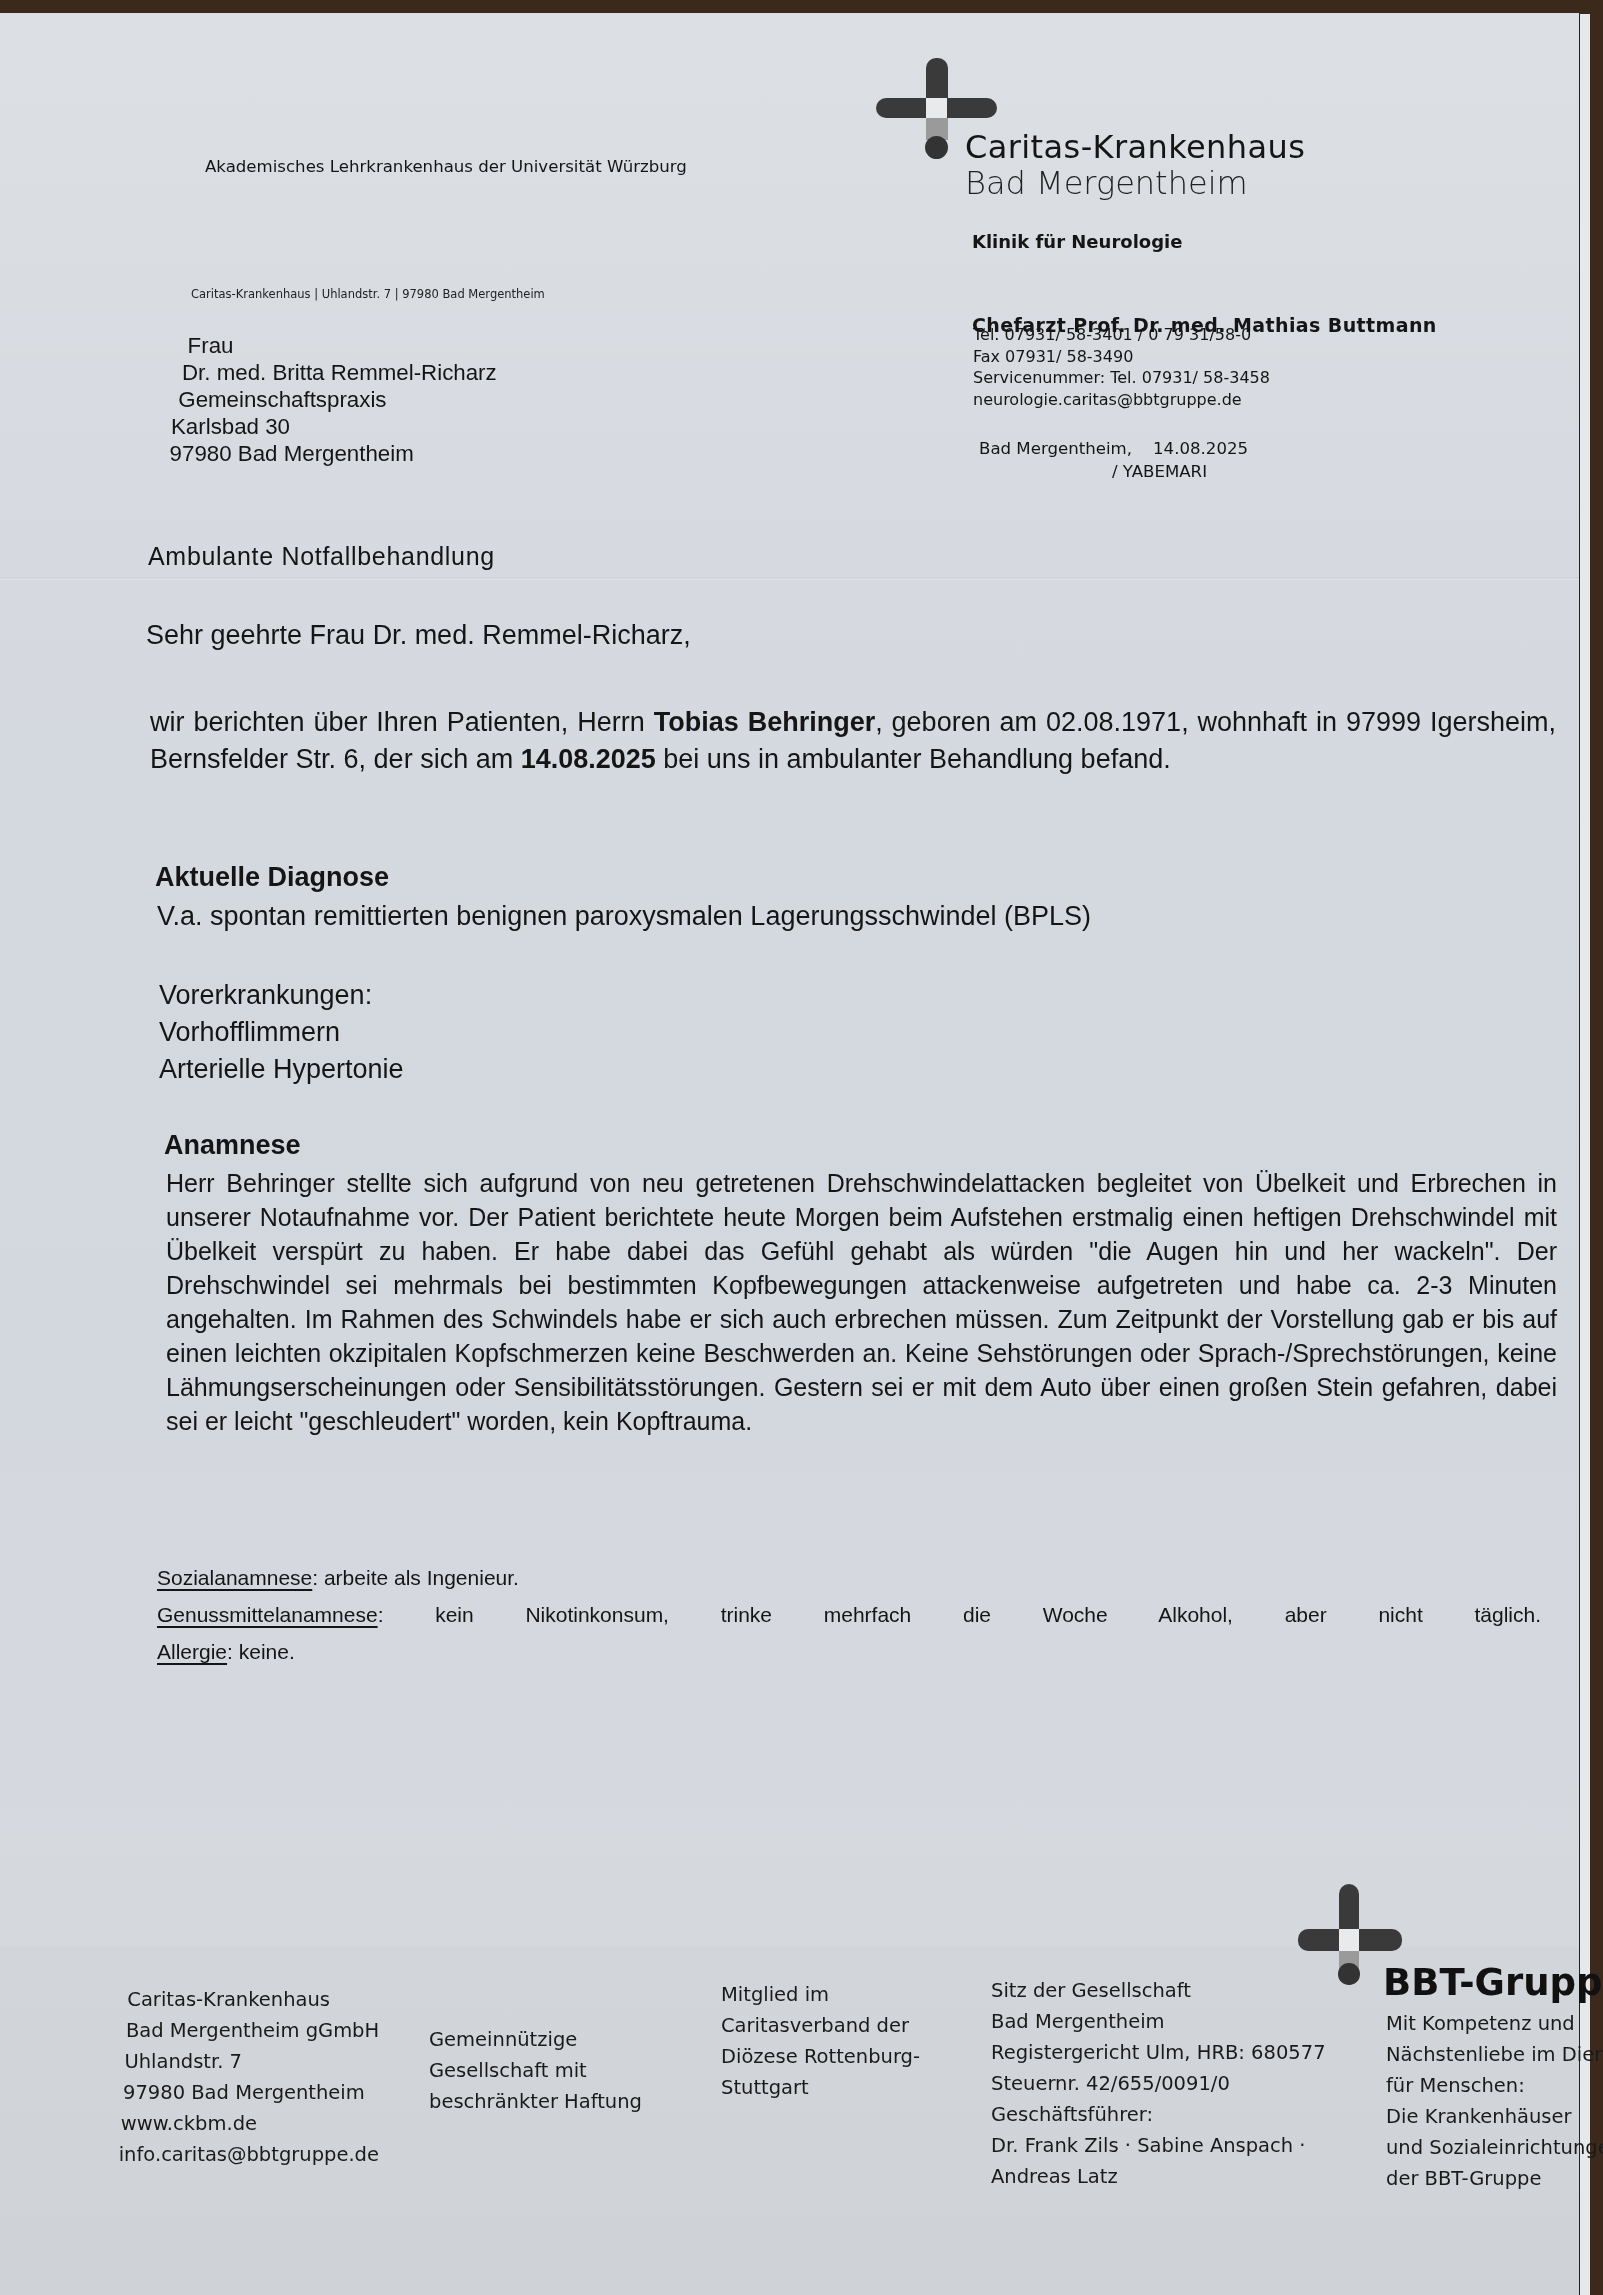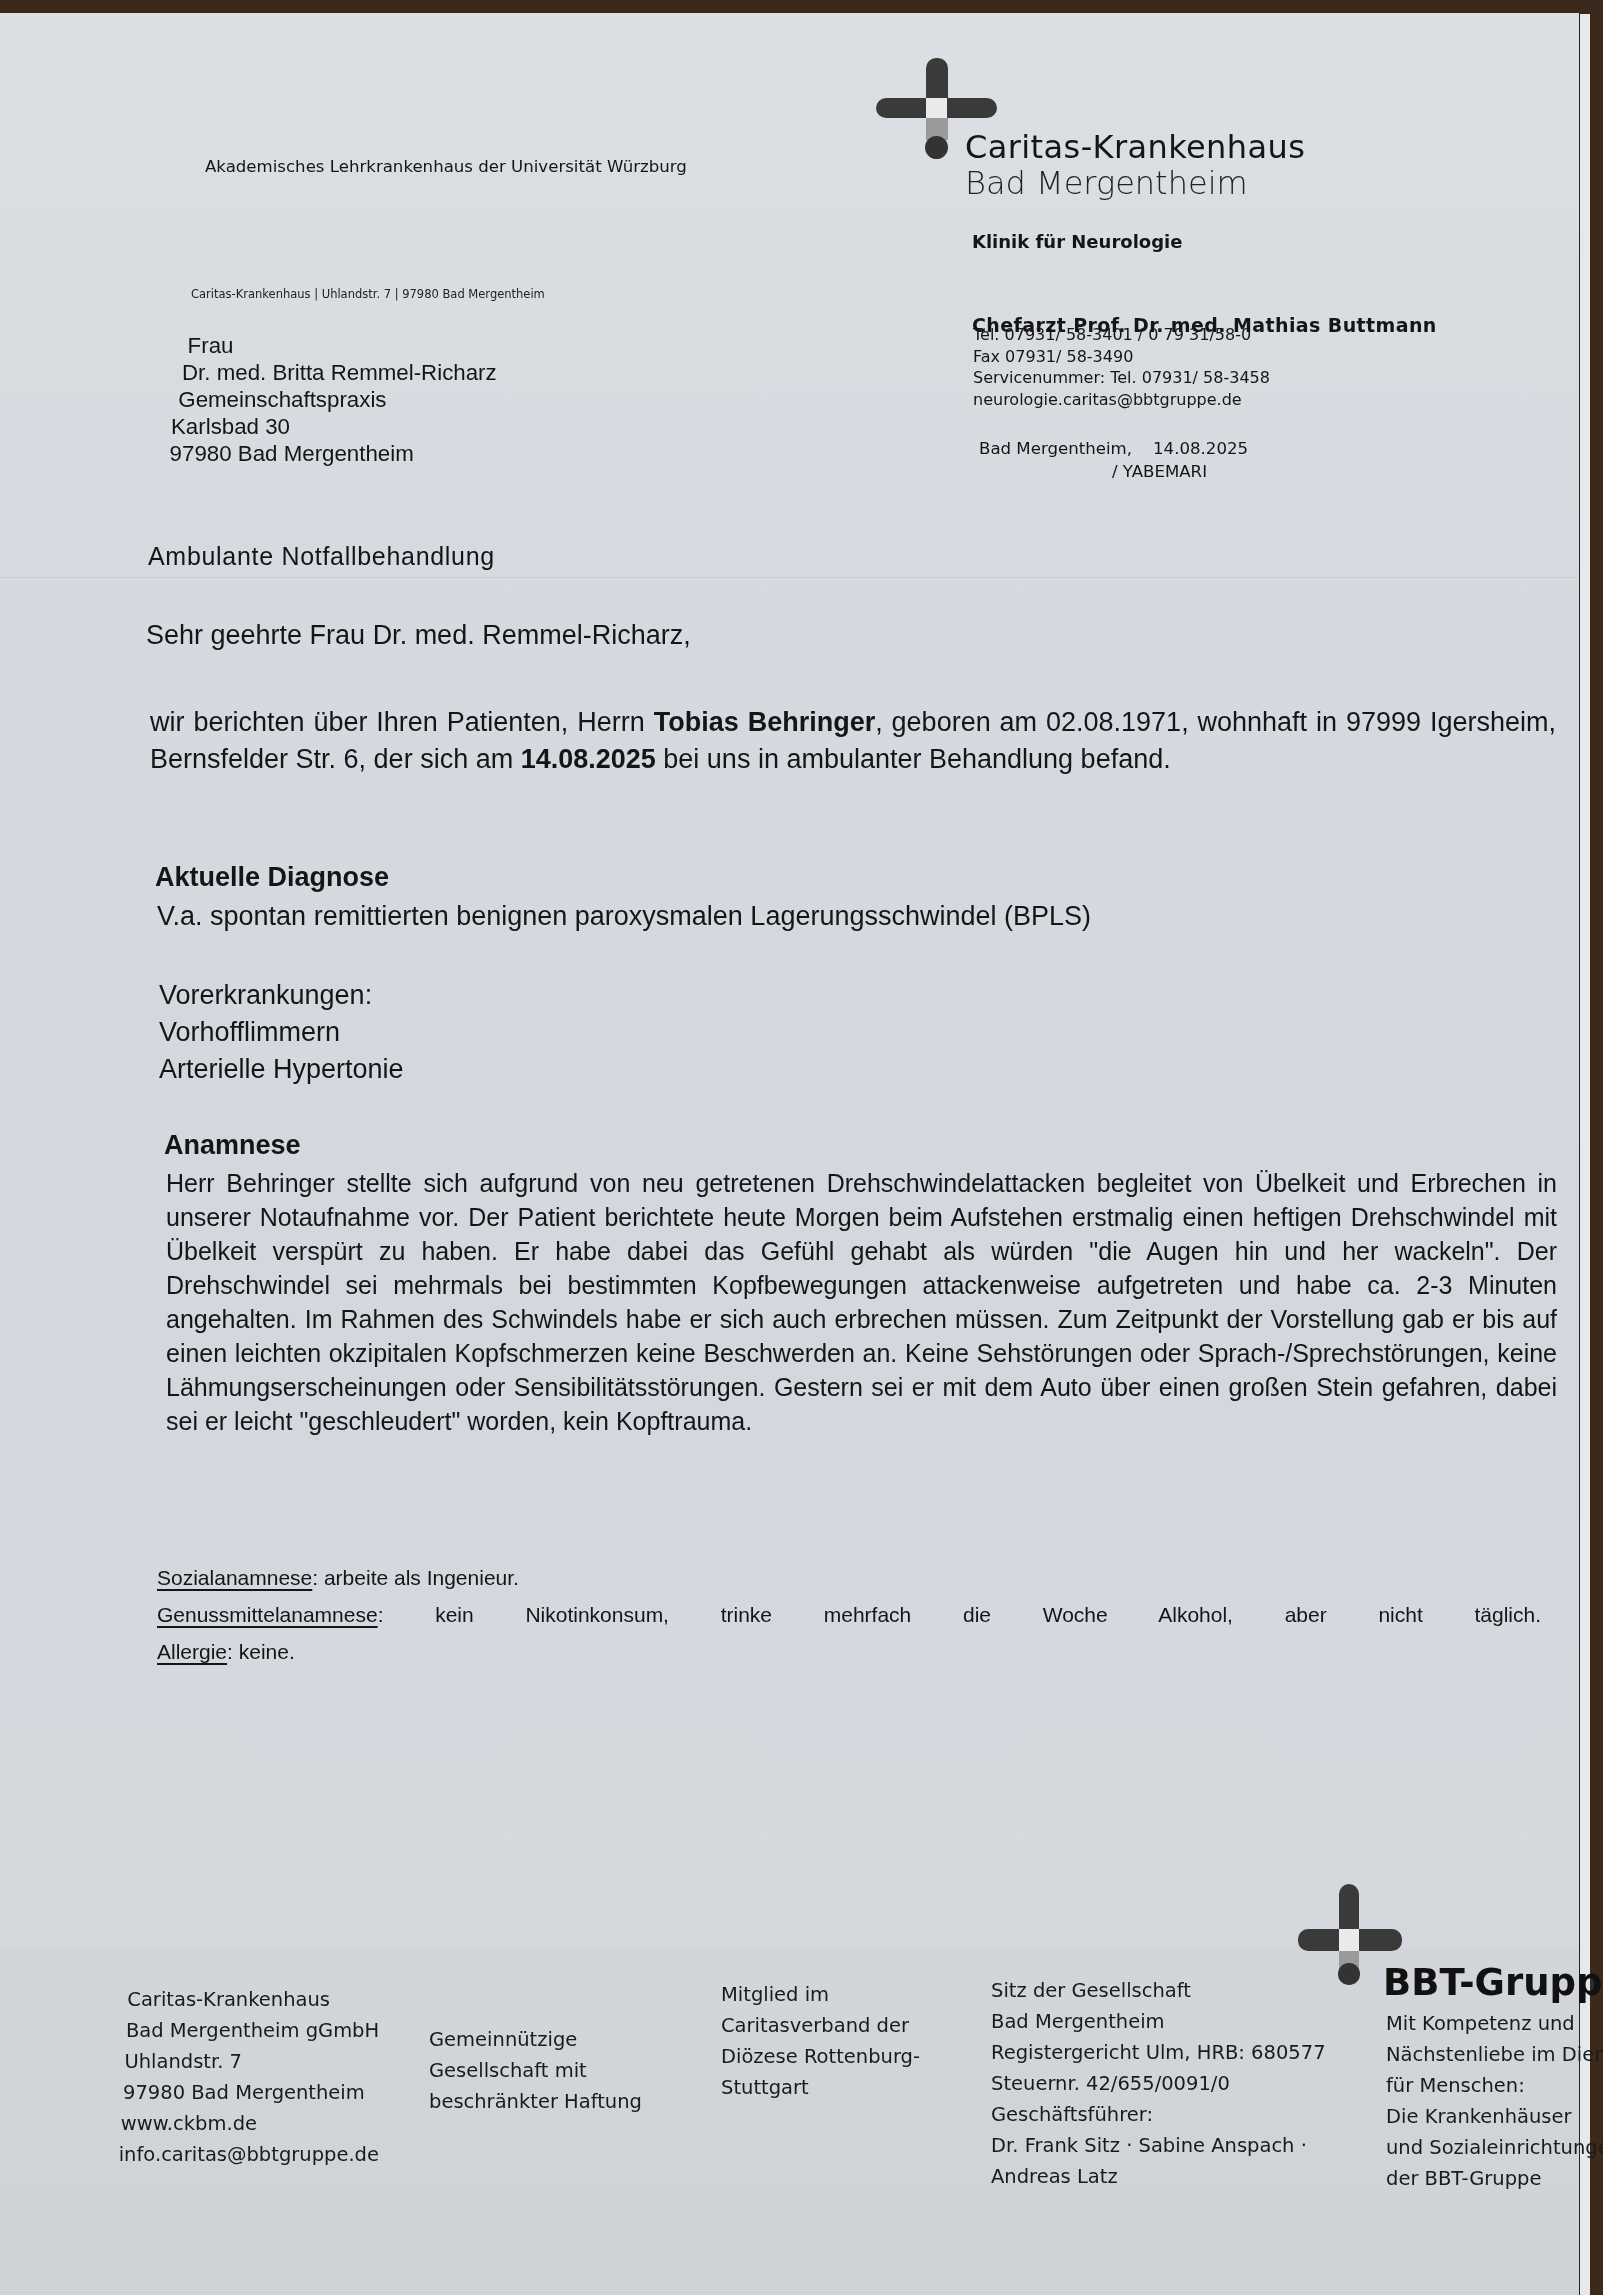--- a/index.html
+++ b/index.html
@@ -166,21 +166,21 @@
   <div>Caritasverband der</div>
   <div>Diözese Rottenburg-</div>
   <div>Stuttgart</div>
 </div>
 <div class="fcol fontA" style="left:991px; top:1975px;">
   <div>Sitz der Gesellschaft</div>
   <div>Bad Mergentheim</div>
   <div>Registergericht Ulm, HRB: 680577</div>
   <div>Steuernr. 42/655/0091/0</div>
   <div>Geschäftsführer:</div>
-  <div>Dr. Frank Sitz · Sabine Anspach ·</div>
+  <div>Dr. Frank Zils · Sabine Anspach ·</div>
   <div>Andreas Latz</div>
 </div>
 <div class="fcol fontA" style="left:1386px; top:2008px;">
   <div>Mit Kompetenz und</div>
   <div>Nächstenliebe im Dienst</div>
   <div>für Menschen:</div>
   <div>Die Krankenhäuser</div>
   <div>und Sozialeinrichtungen</div>
   <div>der BBT-Gruppe</div>
 </div>

